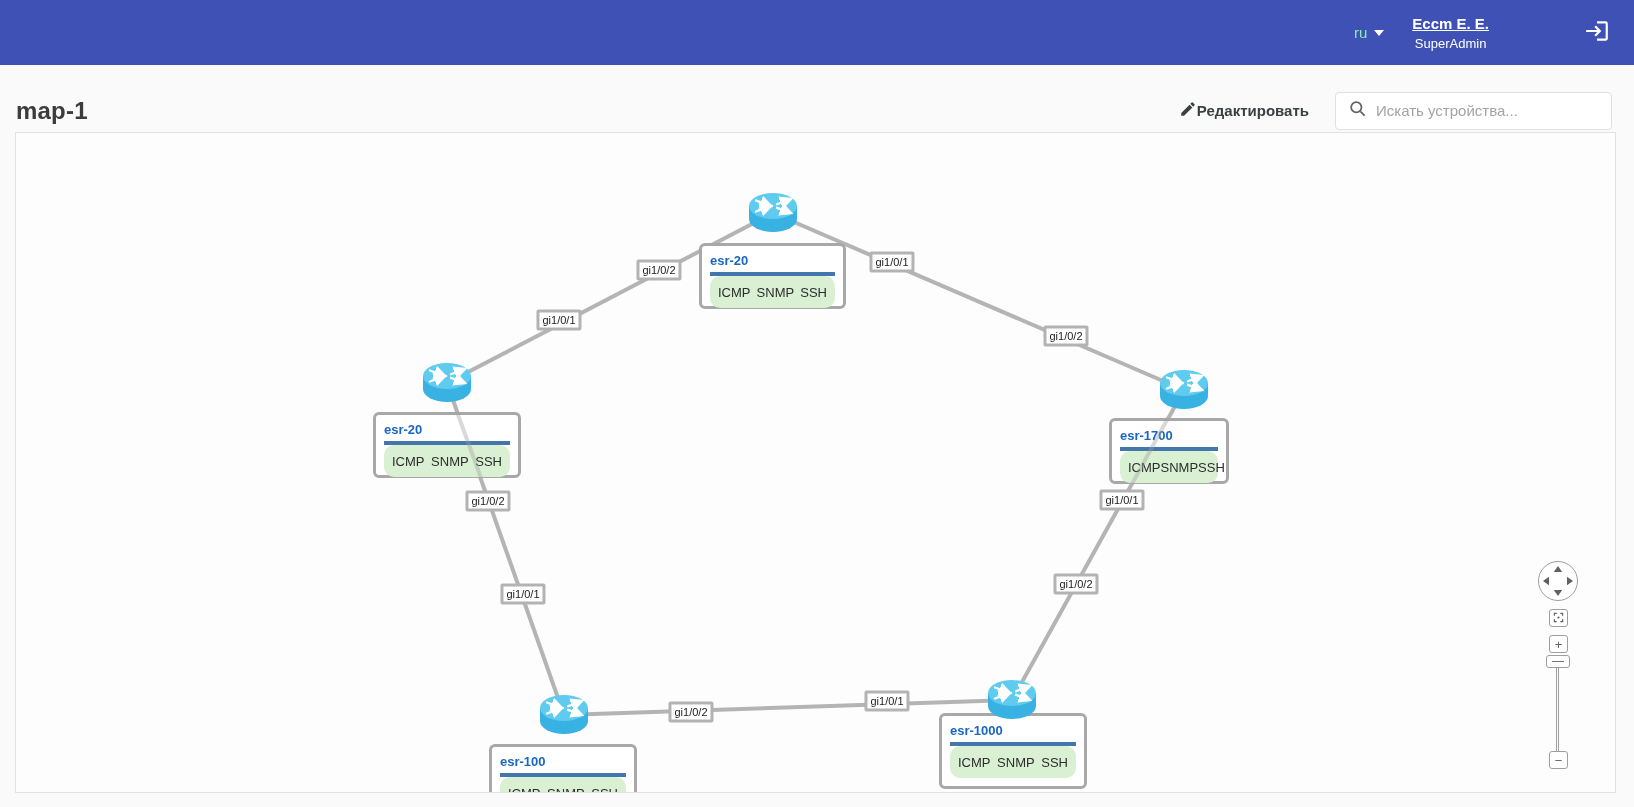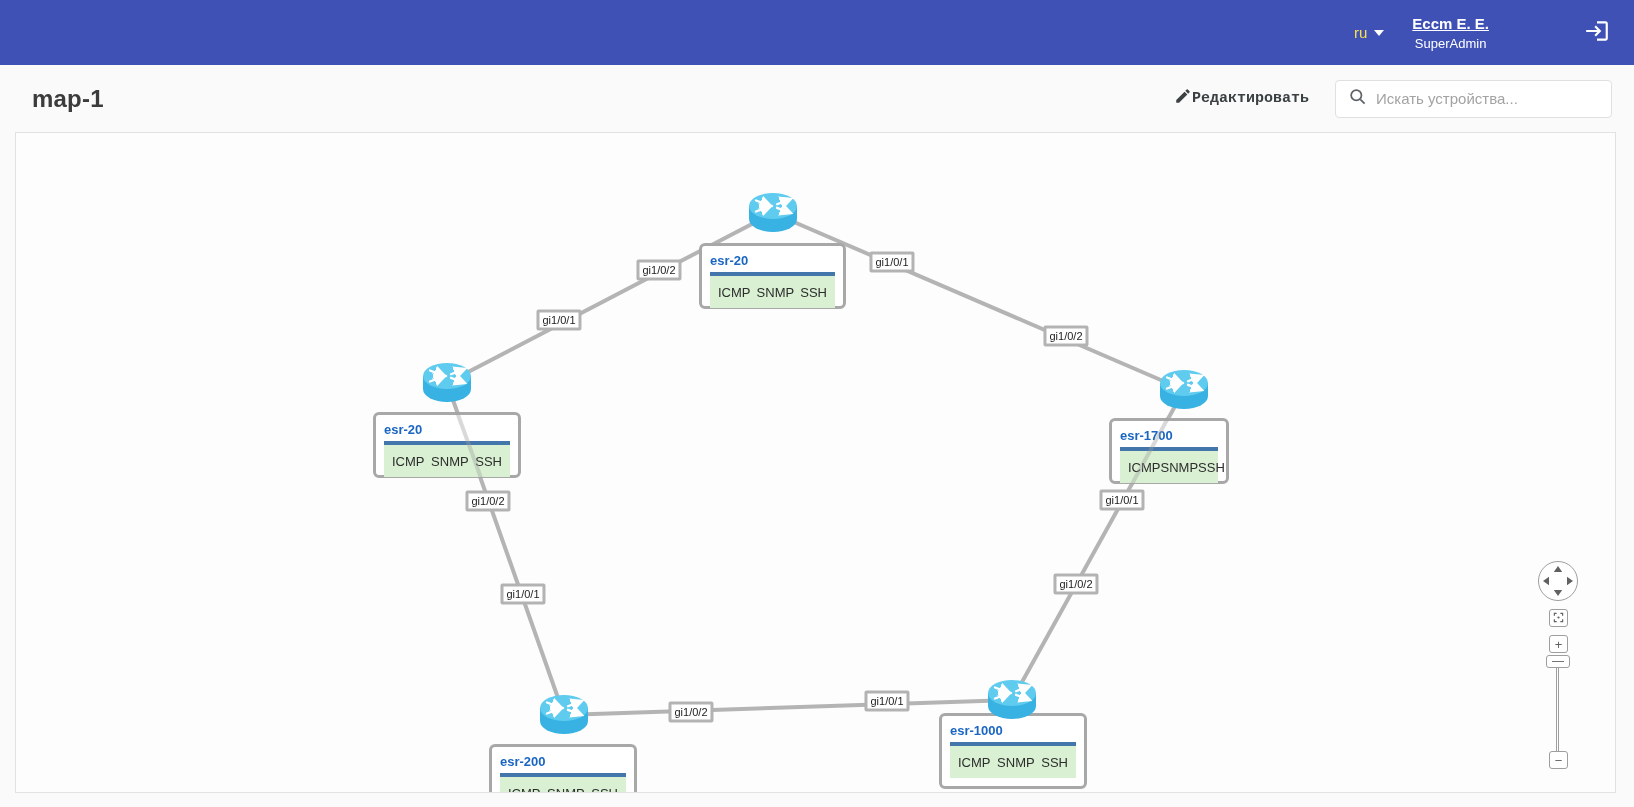--- a/index.html
+++ b/index.html
@@ -2,35 +2,35 @@
 <html style="--header-bg: #3f51b5; --link: #b4b4b4; --card-border: #a8a8a8; --dev-name: #1a66c2; --divider: #4377ac; --status-bg: #d9f0d3;"><head>
 <meta charset="utf-8">
 <style>
   * { margin:0; padding:0; box-sizing:border-box; }
   html,body { width:1634px; height:807px; overflow:hidden;
     font-family:"Liberation Sans", sans-serif; background:#fafafa; }
 
   
   .app-header { height:65px; background:var(--header-bg,#3f51b5);
     display:flex; align-items:center; justify-content:flex-end; padding-right:24px; }
-  .lang-box { display:flex; align-items:center; gap:7px; color:#fde047; font-size:15px;
+  .lang-box { display:flex; align-items:center; gap:7px; color:#86efac; font-size:15px;
     margin-right:28px; cursor:pointer; }
   .caret { width:0; height:0; border-left:5px solid transparent; border-right:5px solid transparent;
     border-top:6px solid #fff; }
   .user-box { color:#fff; margin-right:95px; line-height:1;text-align:center; }
   .user-name { color:#fff; font-size:15px; font-weight:600; text-decoration:underline; display:block; }
   .user-role { font-size:13px; margin-top:6px; }
   .logout-btn { background:none; border:none; cursor:pointer; display:flex; align-items:center; }
 
   
-  .toolbar { height:67px; display:flex; align-items:center; padding:0 22px 0 32px; }
+  .toolbar { height:67px; display:flex; align-items:center; padding:0 22px 0 16px;margin-top:12px; }
   .page-title { font-size:24px; font-weight:700; color:#3c3c3c; letter-spacing:.2px; }
   .toolbar-right { margin-left:auto; display:flex; align-items:center; gap:26px; }
   .edit-btn { display:flex; align-items:center; background:none; border:none;
-    font-family:Liberation Mono, monospace; font-size:15px; font-weight:600; color:#3b4043; cursor:pointer; }
+    font-family:Liberation Sans, sans-serif; font-size:15px; font-weight:600; color:#3b4043; cursor:pointer; }
   .search-box { width:277px; height:38px; background:#fff; border:1px solid #e0e0e0;
     border-radius:4px; display:flex; align-items:center; padding:0 10px 0 12px; }
   .search-box input { border:none; outline:none; flex:1; font-family:inherit; font-size:15px;
     color:#c2410c; margin-left:9px; background:transparent; }
   .search-box input::placeholder { color:#a3a3a3; }
 
   
   .map-canvas { position:absolute; left:15px; top:132px; width:1601px; height:661px;
     background:#fdfdfd; border:1px solid #e2e2e2; overflow:hidden; }
   .layer { position:absolute; left:0; top:0; width:100%; height:100%; }
@@ -41,21 +41,21 @@
   .link-label { position:absolute; transform:translate(-50%,-50%); background:#fff;
     border:3px solid #b3b3b3; border-radius:2px; font-size:11px; color:#1c1c1c;
     padding:0 3px; line-height:15px; white-space:nowrap; }
 
   .device-card { position:absolute; background:#fff; border:3px solid var(--card-border,#a8a8a8);
     border-radius:6px; padding:4px 8px 8px; cursor:pointer; }
   .device-card .dev-name { text-align:left; font-size:13px; font-weight:700;
     color:var(--dev-name,#1a66c2); padding:3px 0 4px; }
   .device-card .dev-divider { height:4px; background:var(--divider,#4377ac); }
   .device-card .dev-badges { background:var(--status-bg,#d9f0d3); display:flex;
-    justify-content:space-between; padding:9px 8px 8px; font-size:13px; color:#2d2d2d; }
+    justify-content:space-between; padding:9px 8px 8px; font-size:13px; color:#2d2d2d;border-radius:10px; }
 
   .router-node { position:absolute; width:50px; height:44px;
     transform:translate(-50%,-50%); cursor:pointer; }
 
   
   .pan-circle { position:absolute; left:1522px; top:428px; width:40px; height:40px;
     border-radius:50%; background:#fff; border:1px solid #9e9e9e; cursor:pointer; }
   .ctl-btn { position:absolute; width:19px; height:18px; background:#fff;
     border:1px solid #9e9e9e; border-radius:3px; color:#616161; font-size:13px;
     line-height:15px; text-align:center; cursor:pointer; padding:0; font-family:inherit; }
@@ -143,21 +143,21 @@
       <div class="device-card" style="left: 1093px; top: 285px; width: 120px; height: 66px;">
         <div class="dev-name">esr-1700</div>
         <div class="dev-divider"></div>
         <div class="dev-badges">
           <span>ICMP</span>
           <span>SNMP</span>
           <span>SSH</span>
         </div>
       </div>
       <div class="device-card" style="left: 473px; top: 611px; width: 148px; height: 66px;">
-        <div class="dev-name">esr-200</div>
+        <div class="dev-name">esr-100</div>
         <div class="dev-divider"></div>
         <div class="dev-badges">
           <span>ICMP</span>
           <span>SNMP</span>
           <span>SSH</span>
         </div>
       </div>
       <div class="device-card" style="left: 923px; top: 580px; width: 148px; height: 76px;">
         <div class="dev-name">esr-1000</div>
         <div class="dev-divider"></div>

